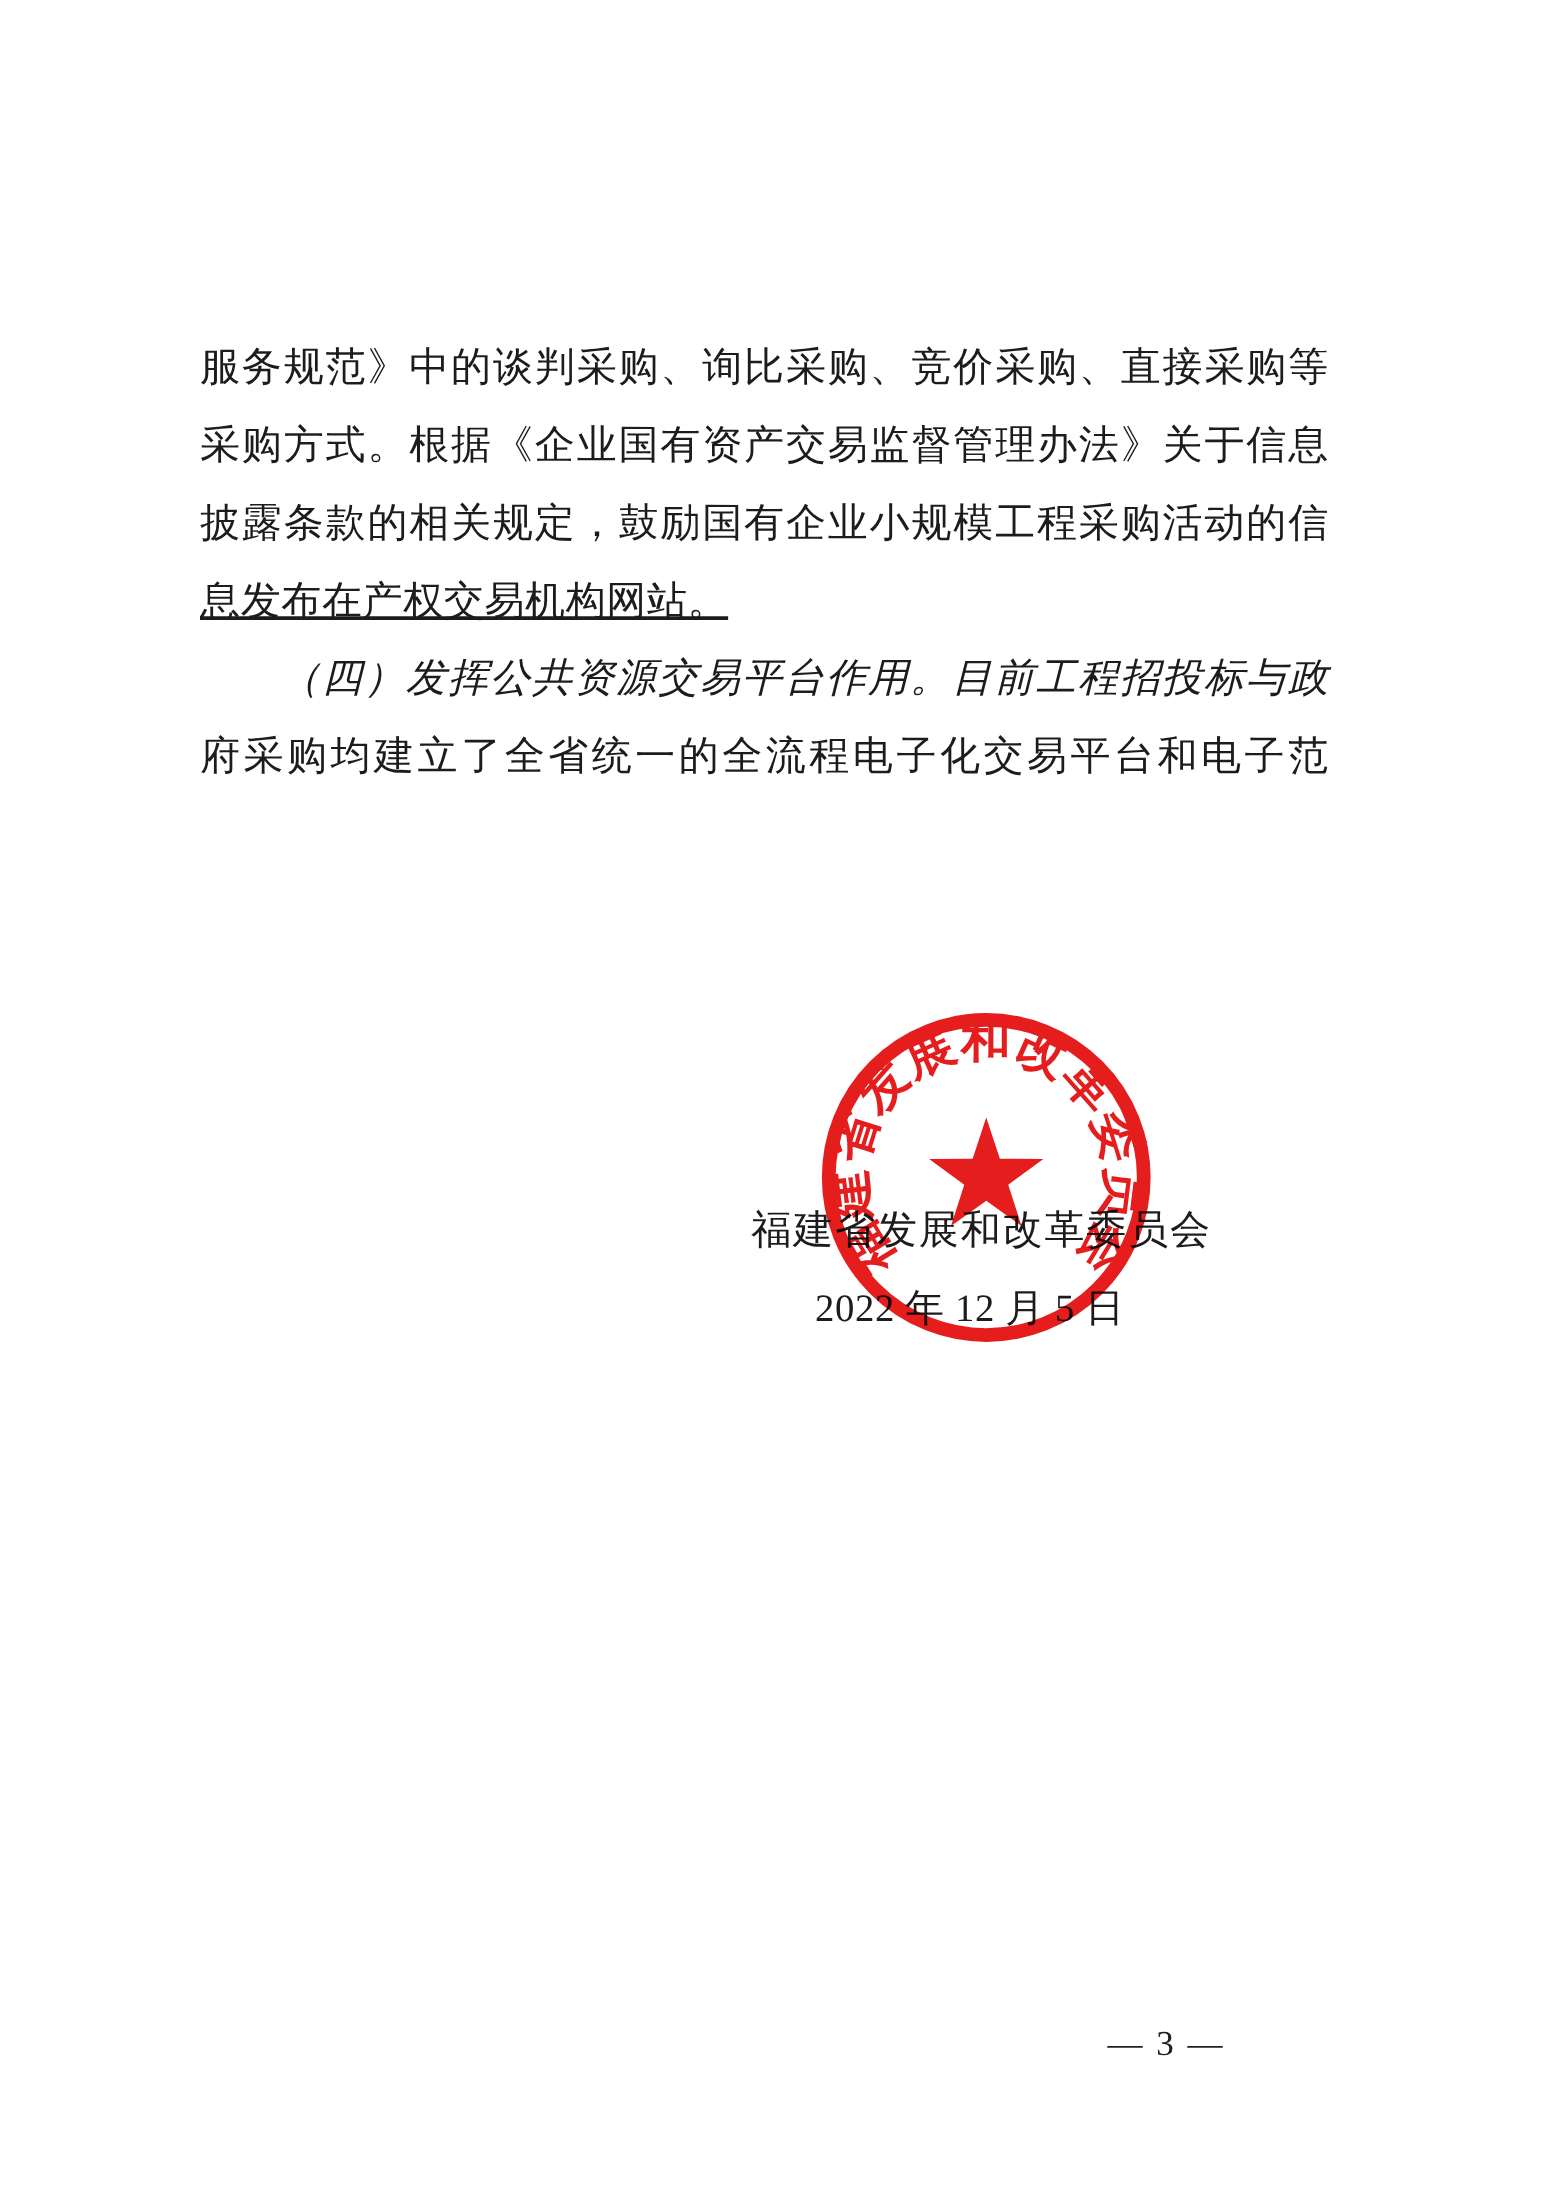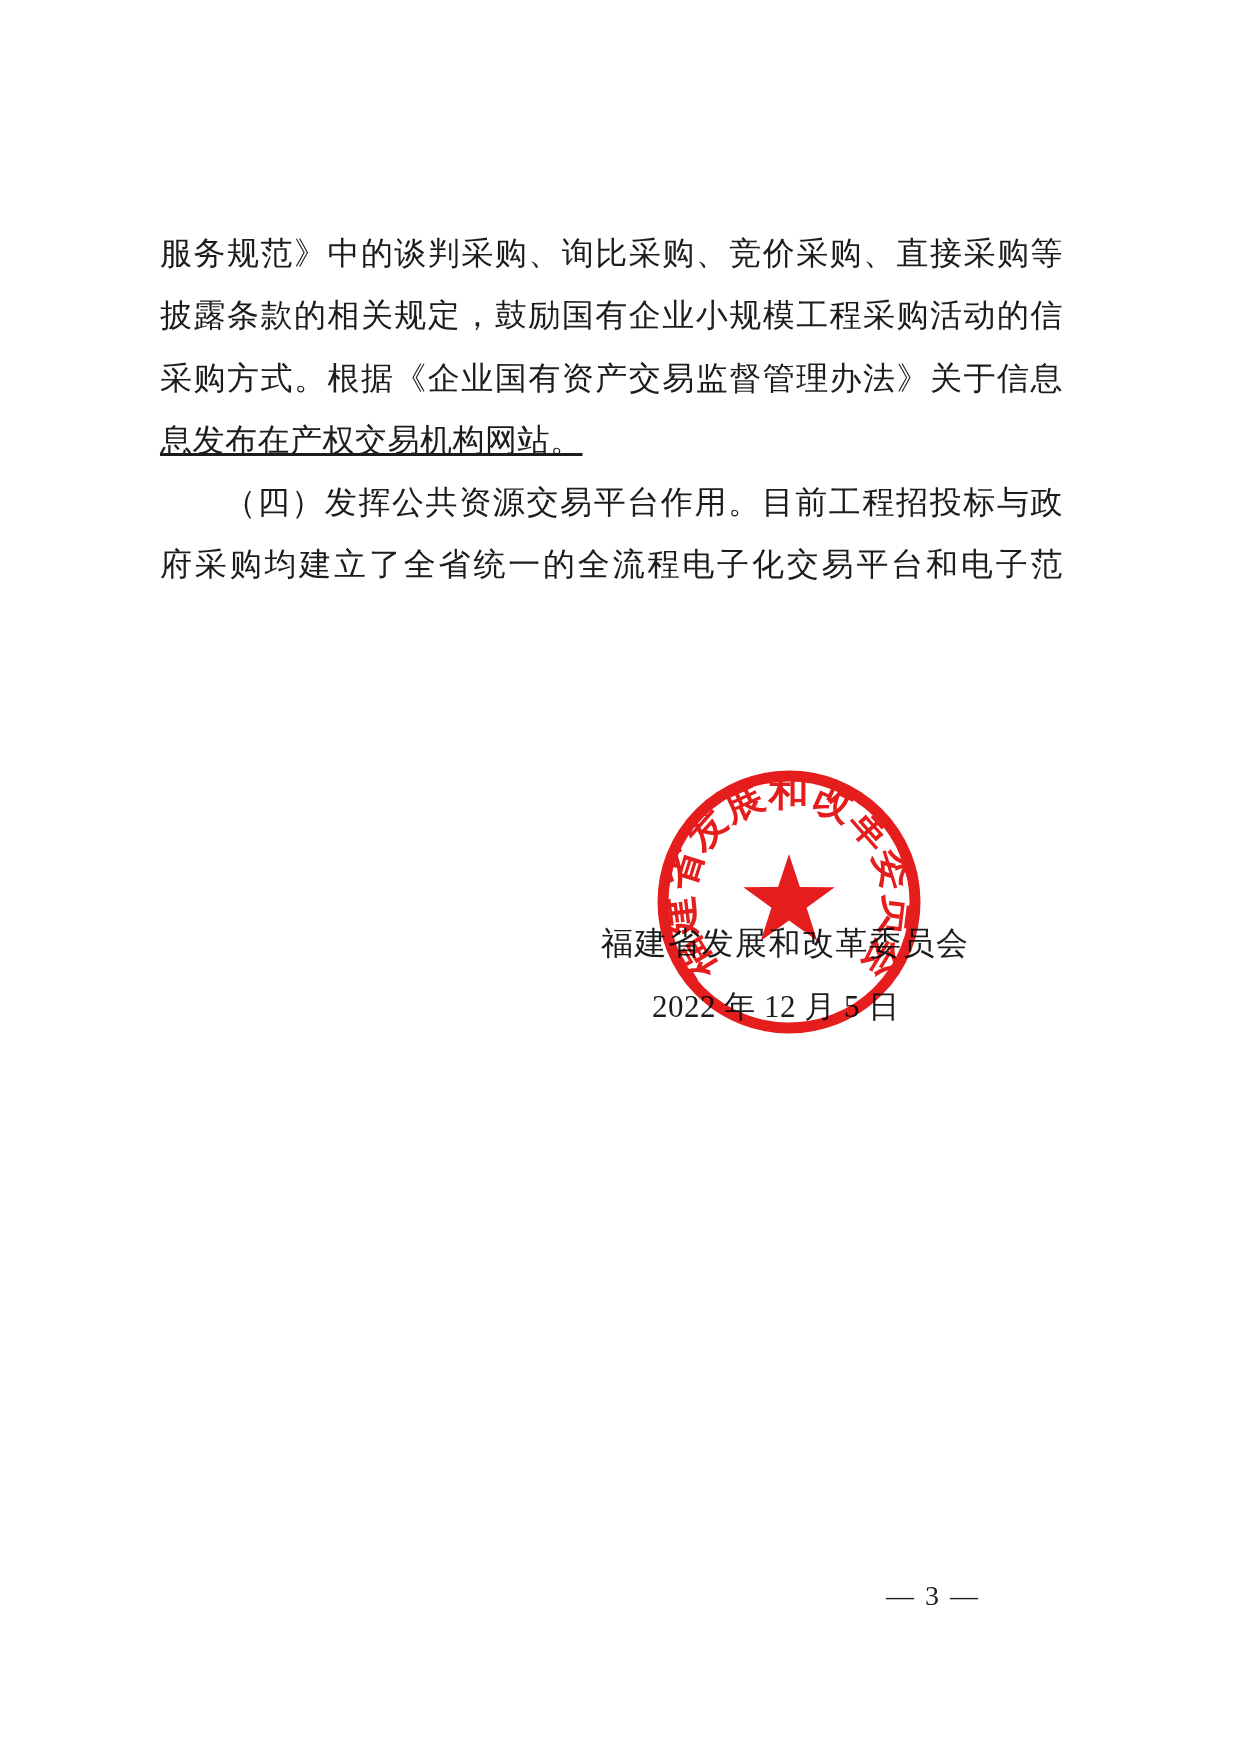--- a/index.html
+++ b/index.html
@@ -7,20 +7,21 @@
     width: 1241px; height: 1754px;
     background: #ffffff;
     font-family: "Liberation Serif", "DejaVu Serif", serif;
     color: #1c1c1c;
     position: relative;
     overflow: hidden;
   }
   .page {
     position: absolute; inset: 0;
     background: #ffffff;
+    margin-top: 40px;
   }
   
   .body-text {
     position: absolute;
     left: 160px; top: 222px; width: 903px;
   }
   .line {
     height: 62.3px;
     line-height: 62.3px;
     font-size: 32px;
@@ -28,20 +29,21 @@
     white-space: nowrap;
     text-align: justify;
     text-align-last: justify;
   }
   .line.para-end {
     text-align-last: left;
     text-decoration: underline;
   }
   .line.indent {
     text-indent: 64px;
+    font-style: italic;
   }
   
   .sig-org {
     position: absolute;
     left: 601px; top: 922px;
     font-size: 32px;
     letter-spacing: 1.5px;
     white-space: nowrap;
   }
   .sig-date {
@@ -75,22 +77,22 @@
     white-space: nowrap;
   }
 </style>
 </head>
 <body>
 
 <div class="page">
 
   <div class="body-text">
     <div class="line">服务规范》中的谈判采购、询比采购、竞价采购、直接采购等</div>
+    <div class="line">采购方式。根据《企业国有资产交易监督管理办法》关于信息</div>
     <div class="line">披露条款的相关规定，鼓励国有企业小规模工程采购活动的信</div>
-    <div class="line">采购方式。根据《企业国有资产交易监督管理办法》关于信息</div>
     <div class="line para-end">息发布在产权交易机构网站。</div>
     <div class="line indent">（四）发挥公共资源交易平台作用。目前工程招投标与政</div>
     <div class="line">府采购均建立了全省统一的全流程电子化交易平台和电子范</div>
   </div>
 
   <div class="sig-org">福建省发展和改革委员会</div>
   <div class="sig-date">2022 年 12 月 5 日</div>
 
   <svg class="stamp" viewBox="0 0 280 280" xmlns="http://www.w3.org/2000/svg">
     <defs>

